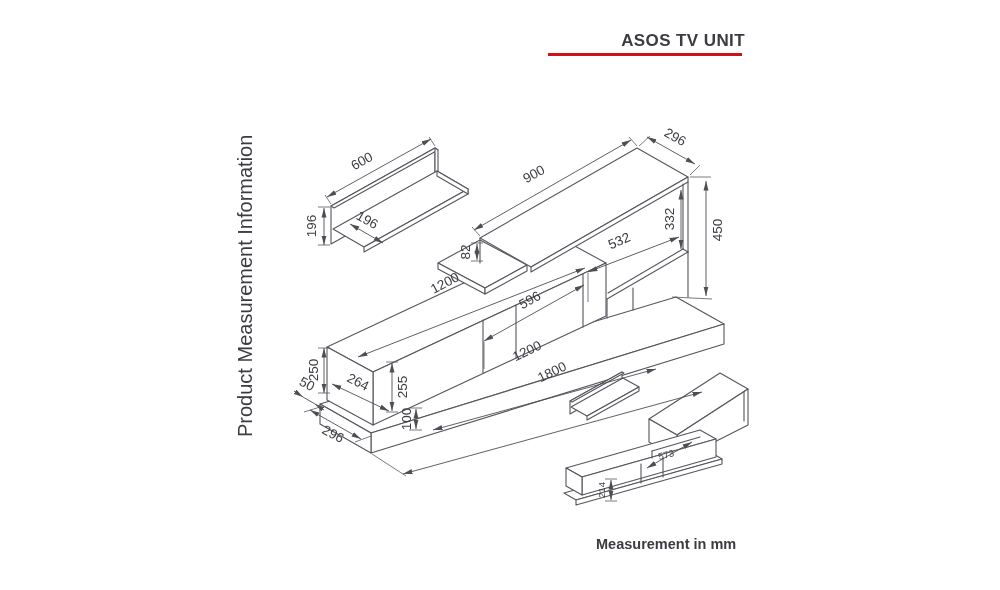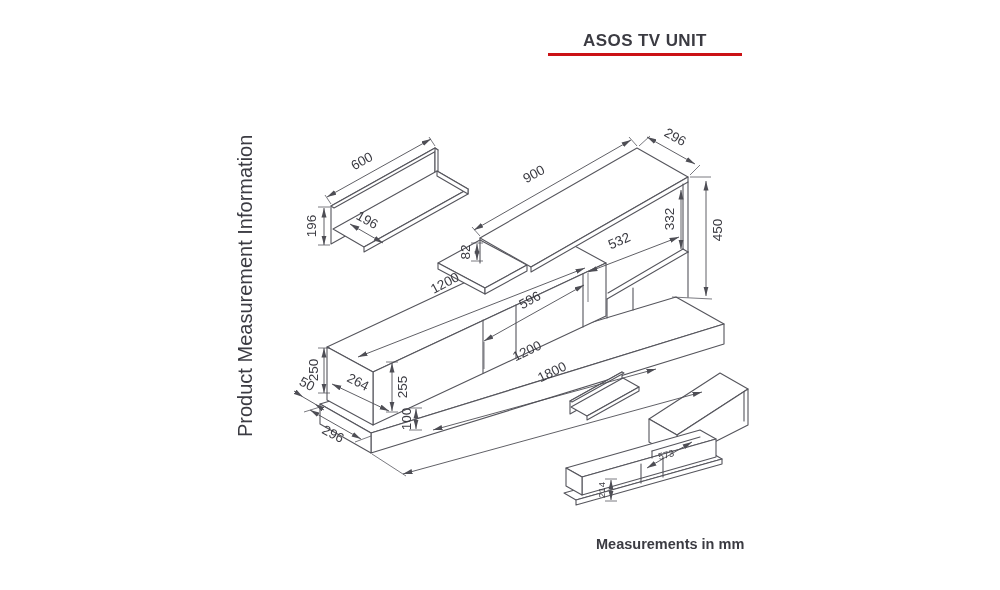--- a/index.html
+++ b/index.html
@@ -1,21 +1,21 @@
 <!DOCTYPE html>
 <html><head>
 <meta charset="utf-8">
 <style>
   html,body{margin:0;padding:0;background:#ffffff;}
   #page{
     position:relative;width:1000px;height:590px;background:#ffffff;overflow:hidden;
     font-family:"Liberation Sans","DejaVu Sans",sans-serif;
   }
   #drawing{position:absolute;left:0;top:0;}
-  .title-wrap{position:absolute;left:545px;top:31px;width:200px;text-align:center;}
+  .title-wrap{position:absolute;left:545px;top:31px;width:200px;text-align:right;}
   .title-text{font-size:17px;font-weight:bold;color:#3b3b42;letter-spacing:.4px;}
   .title-underline{position:absolute;left:548px;top:53px;width:194px;height:3px;background:#cb1215;}
   .footer-note{position:absolute;left:596px;top:536px;font-size:14.5px;font-weight:bold;color:#3b3b42;}
   
   .face{fill:#ffffff;stroke:#55555c;stroke-width:1.1;stroke-linejoin:round;}
   .edge{fill:none;stroke:#55555c;stroke-width:1.1;stroke-linecap:round;}
   .dim{fill:none;stroke:#4e4e55;stroke-width:0.9;}
   .ext{fill:none;stroke:#4e4e55;stroke-width:0.75;}
   .lbl{fill:#3b3b42;font-size:13.5px;font-family:"Liberation Sans","DejaVu Sans",sans-serif;}
   .lbl-sm{fill:#3b3b42;font-size:9.5px;font-family:"Liberation Sans","DejaVu Sans",sans-serif;}
@@ -171,15 +171,15 @@
       <text class="lbl-sm" x="667" y="458" transform="rotate(-15 667 458)">573</text>
       <text class="lbl-sm" x="602" y="493" transform="rotate(-90 602 490)">214</text>
     </g>
   </svg>
 
   <div class="title-wrap">
     <span class="title-text">ASOS TV UNIT</span>
   </div>
   <div class="title-underline"></div>
 
-  <div class="footer-note">Measurements in mm</div>
+  <div class="footer-note">Measurement in mm</div>
 
 </div>
 
 </body></html>

